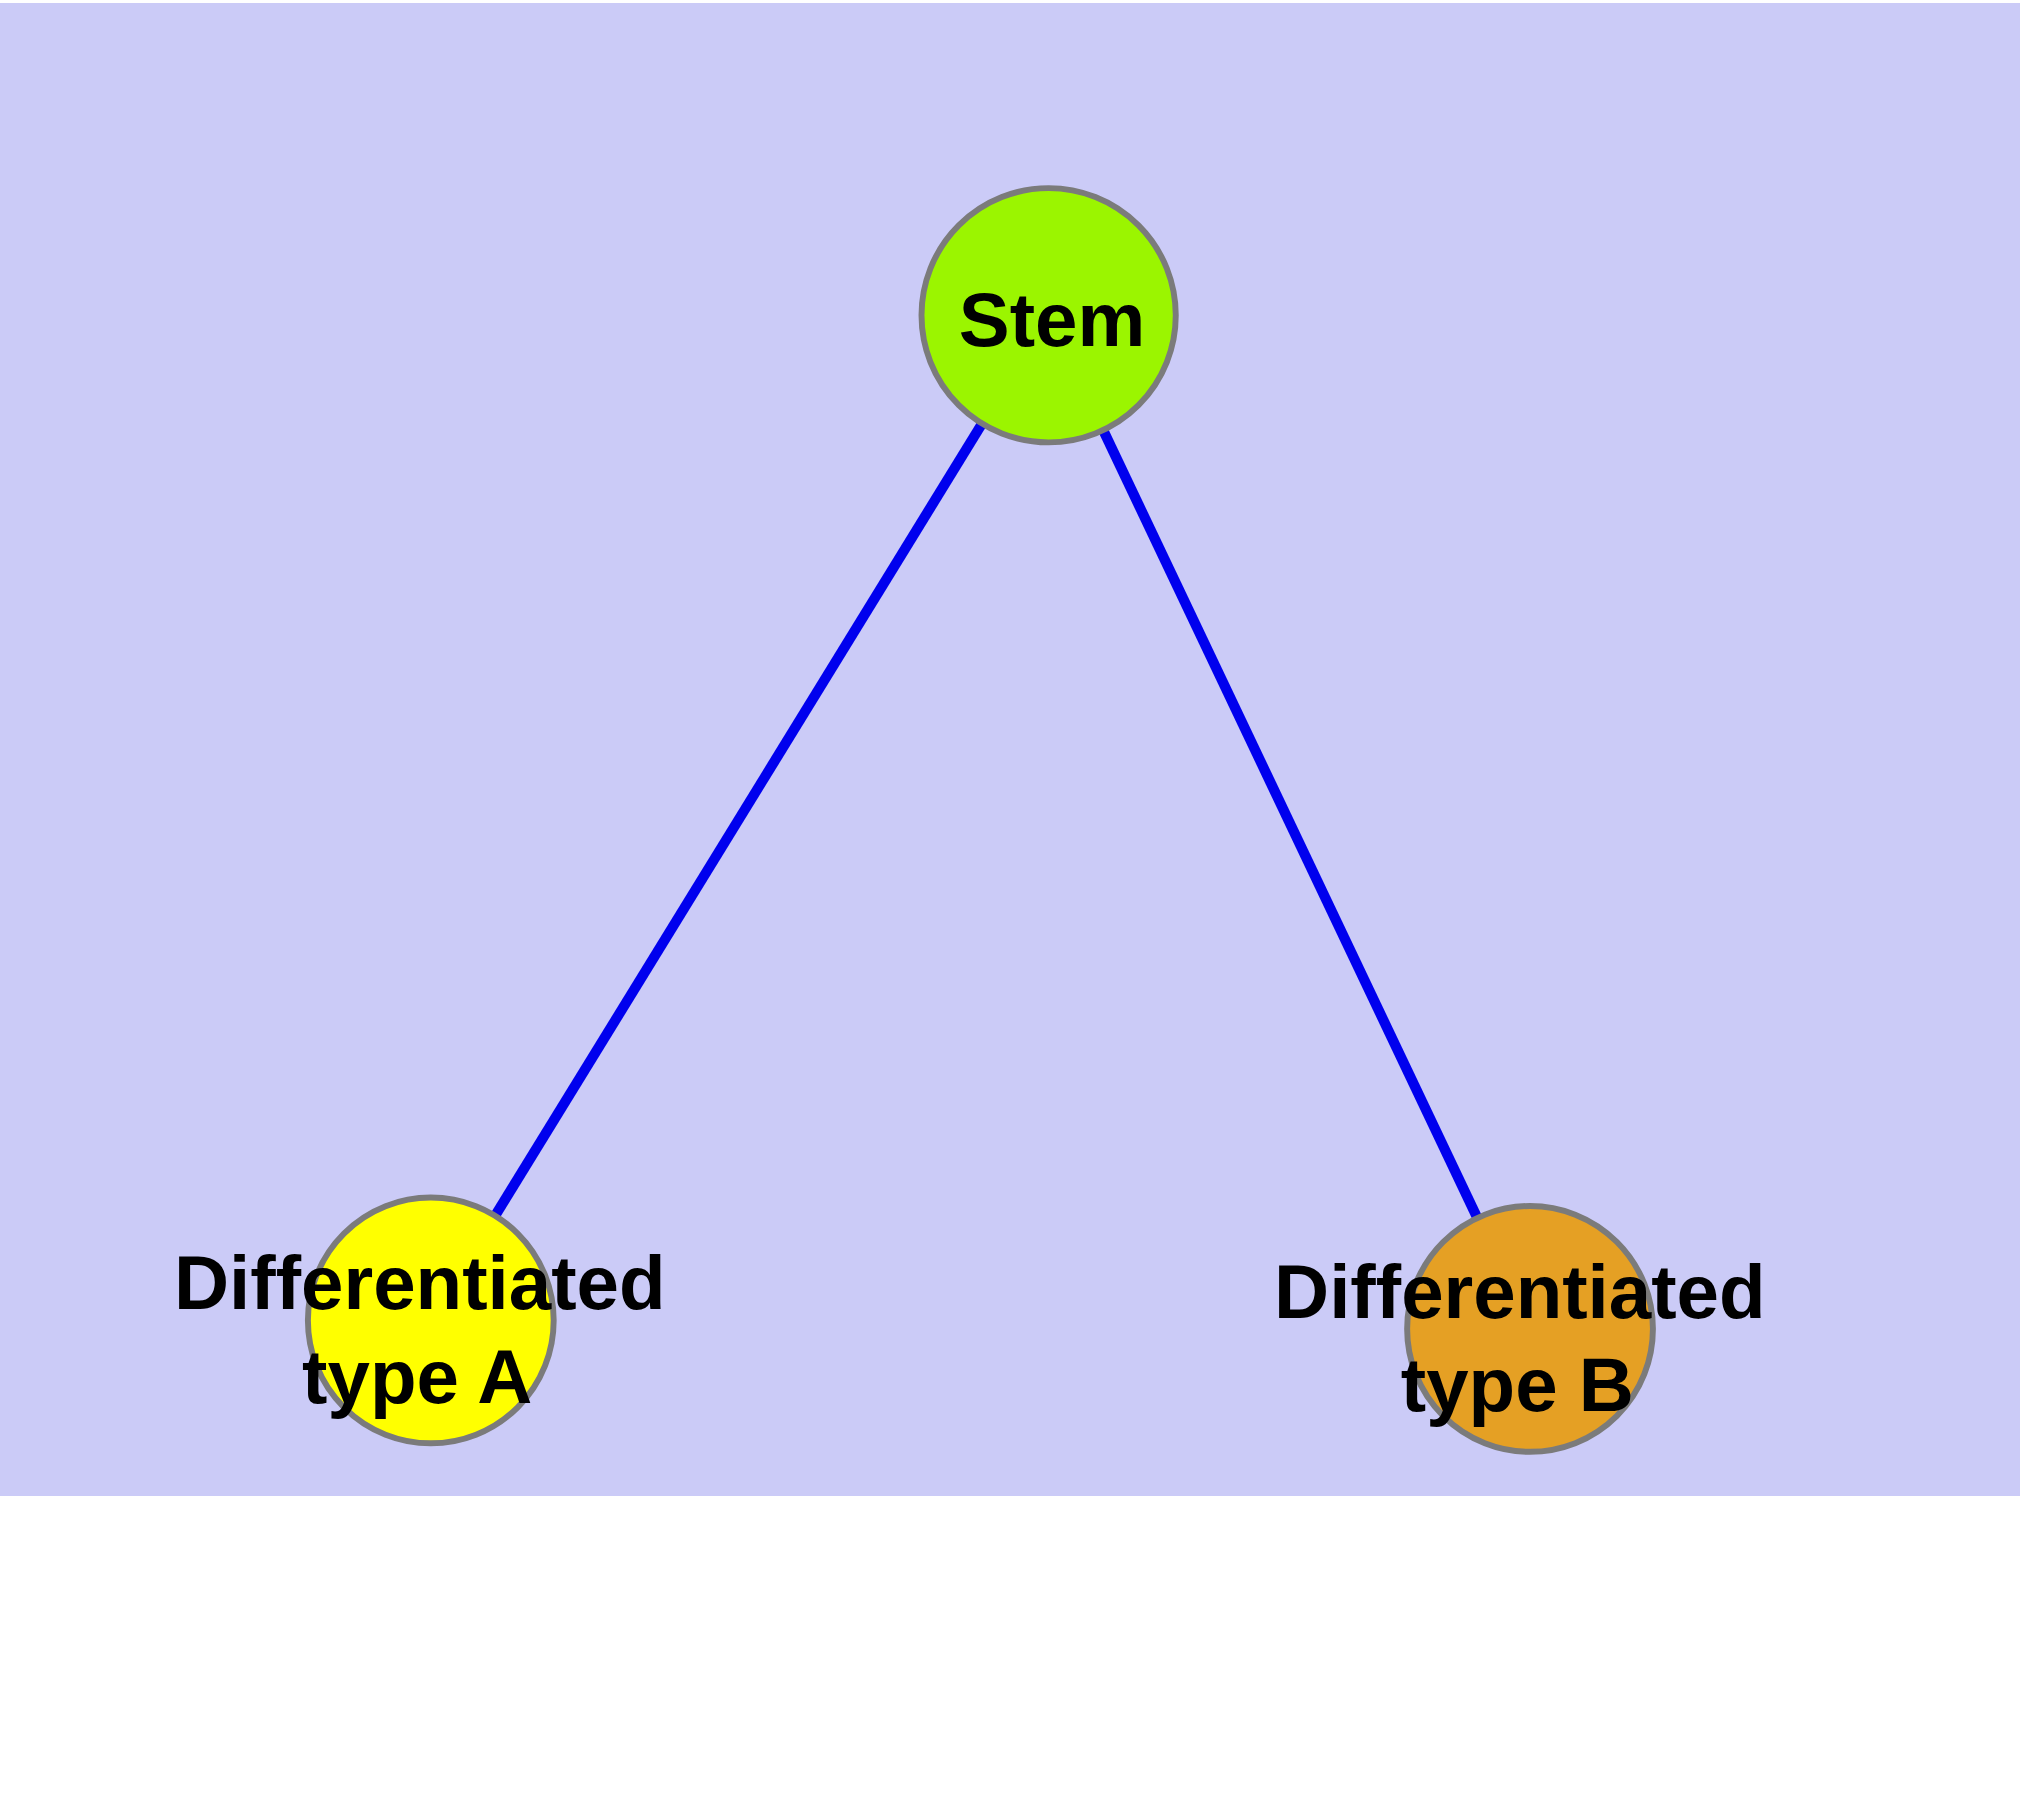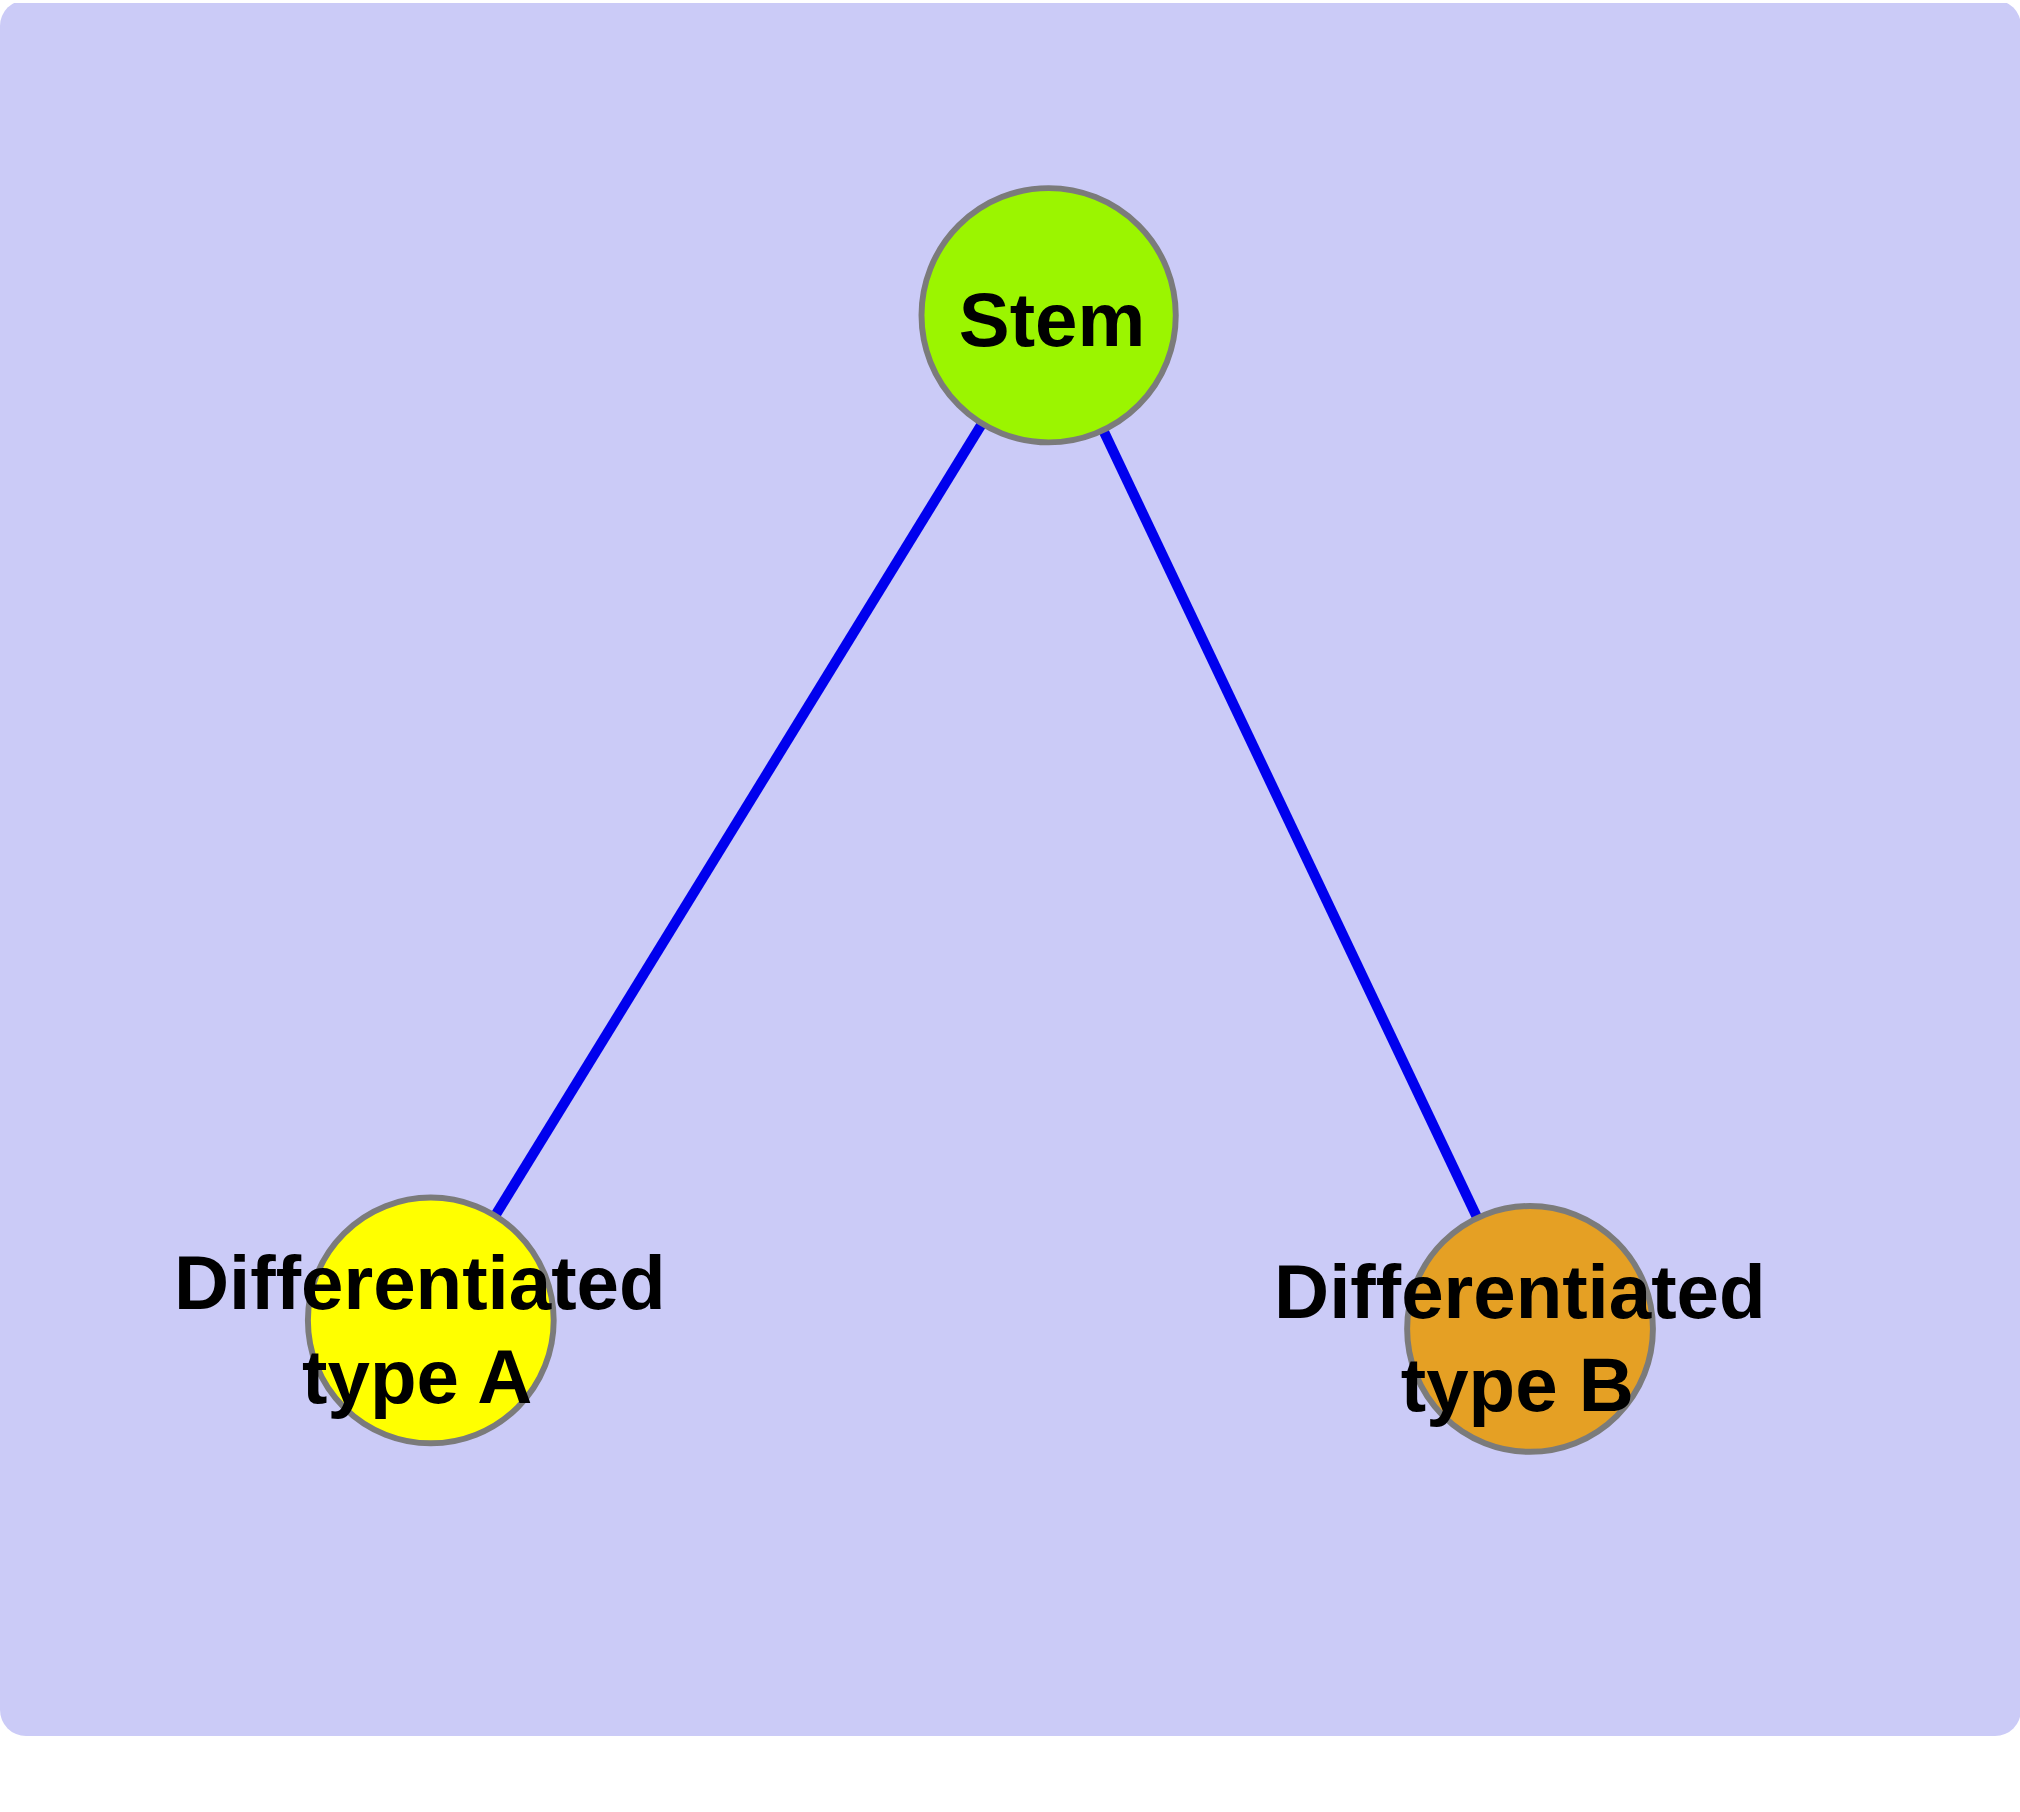--- a/index.html
+++ b/index.html
@@ -7,24 +7,23 @@
     padding: 0;
   }
   body {
     width: 2021px;
     height: 1812px;
     font-family: "Liberation Sans", sans-serif;
   }
   .canvas {
     position: relative;
     width: 2021px;
-    height: 1736px;
+    height: 1496px;
     background: #ffffff; 
     overflow: hidden;
-    border-radius: 26px;
   }
   .panel {
     position: absolute;
     left: 0;
     top: 3.4px;
     width: 2021px;
     height: 1809px;
   }
   svg.graph {
     position: absolute;

